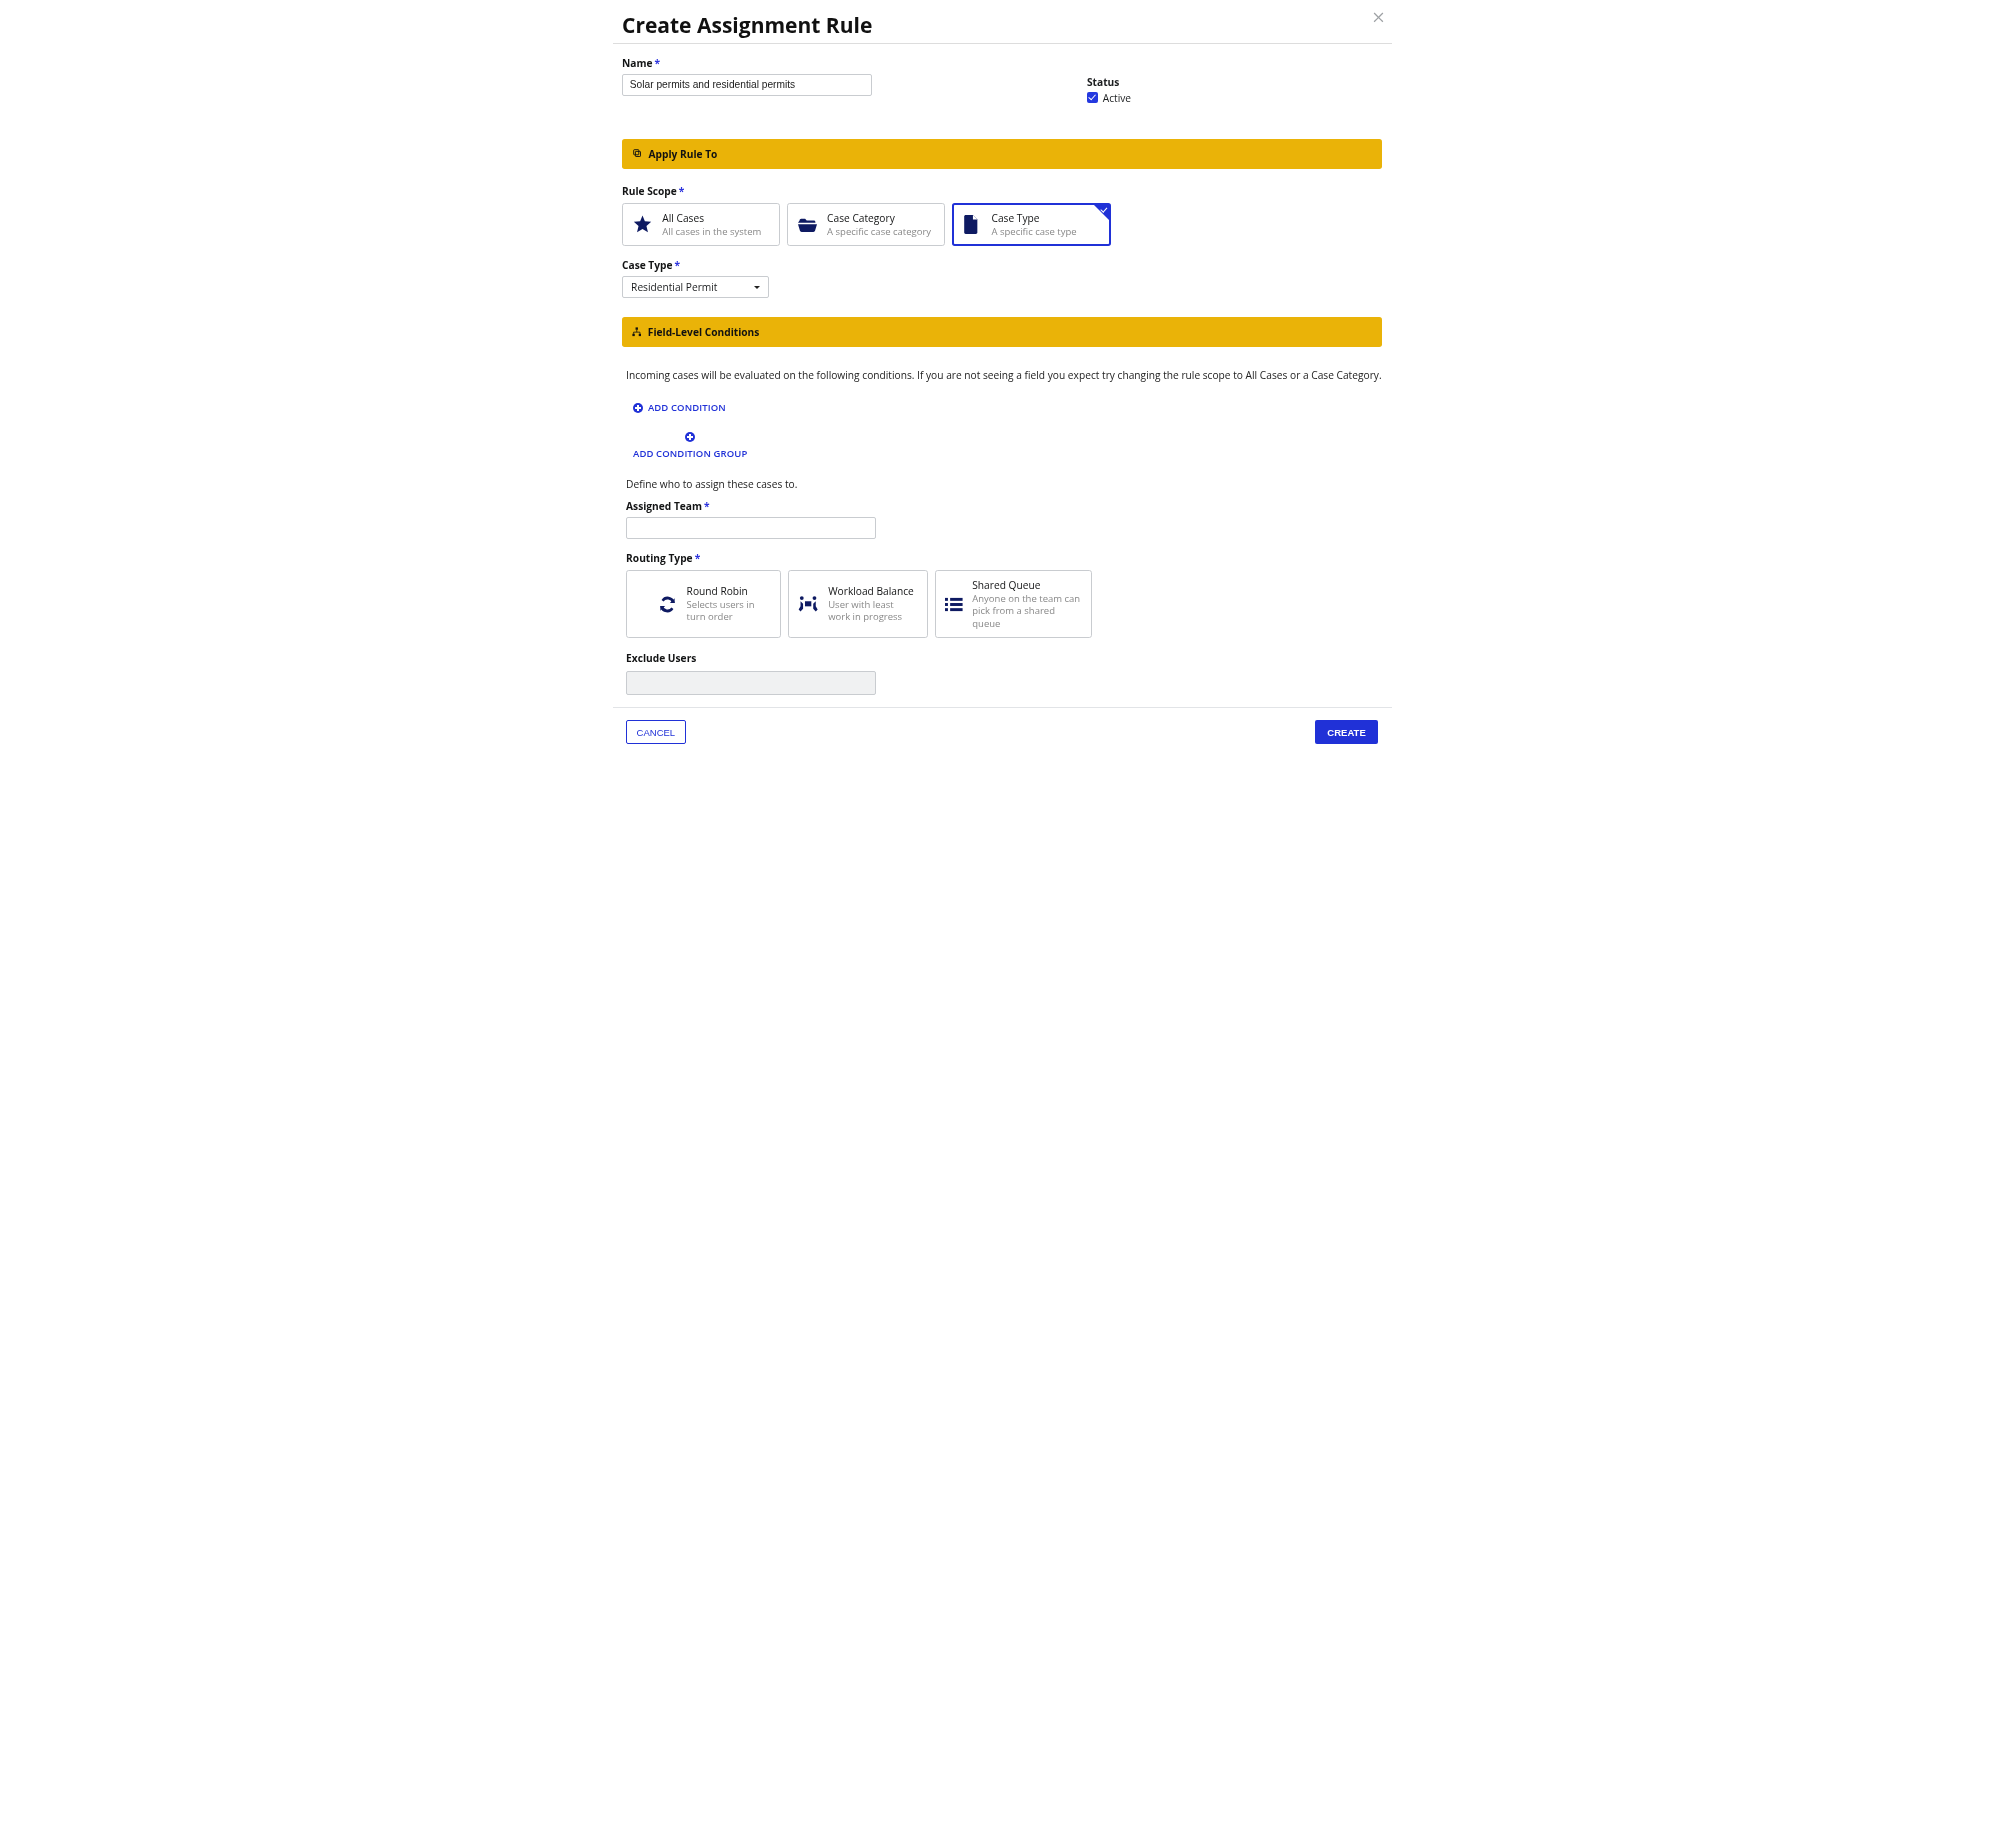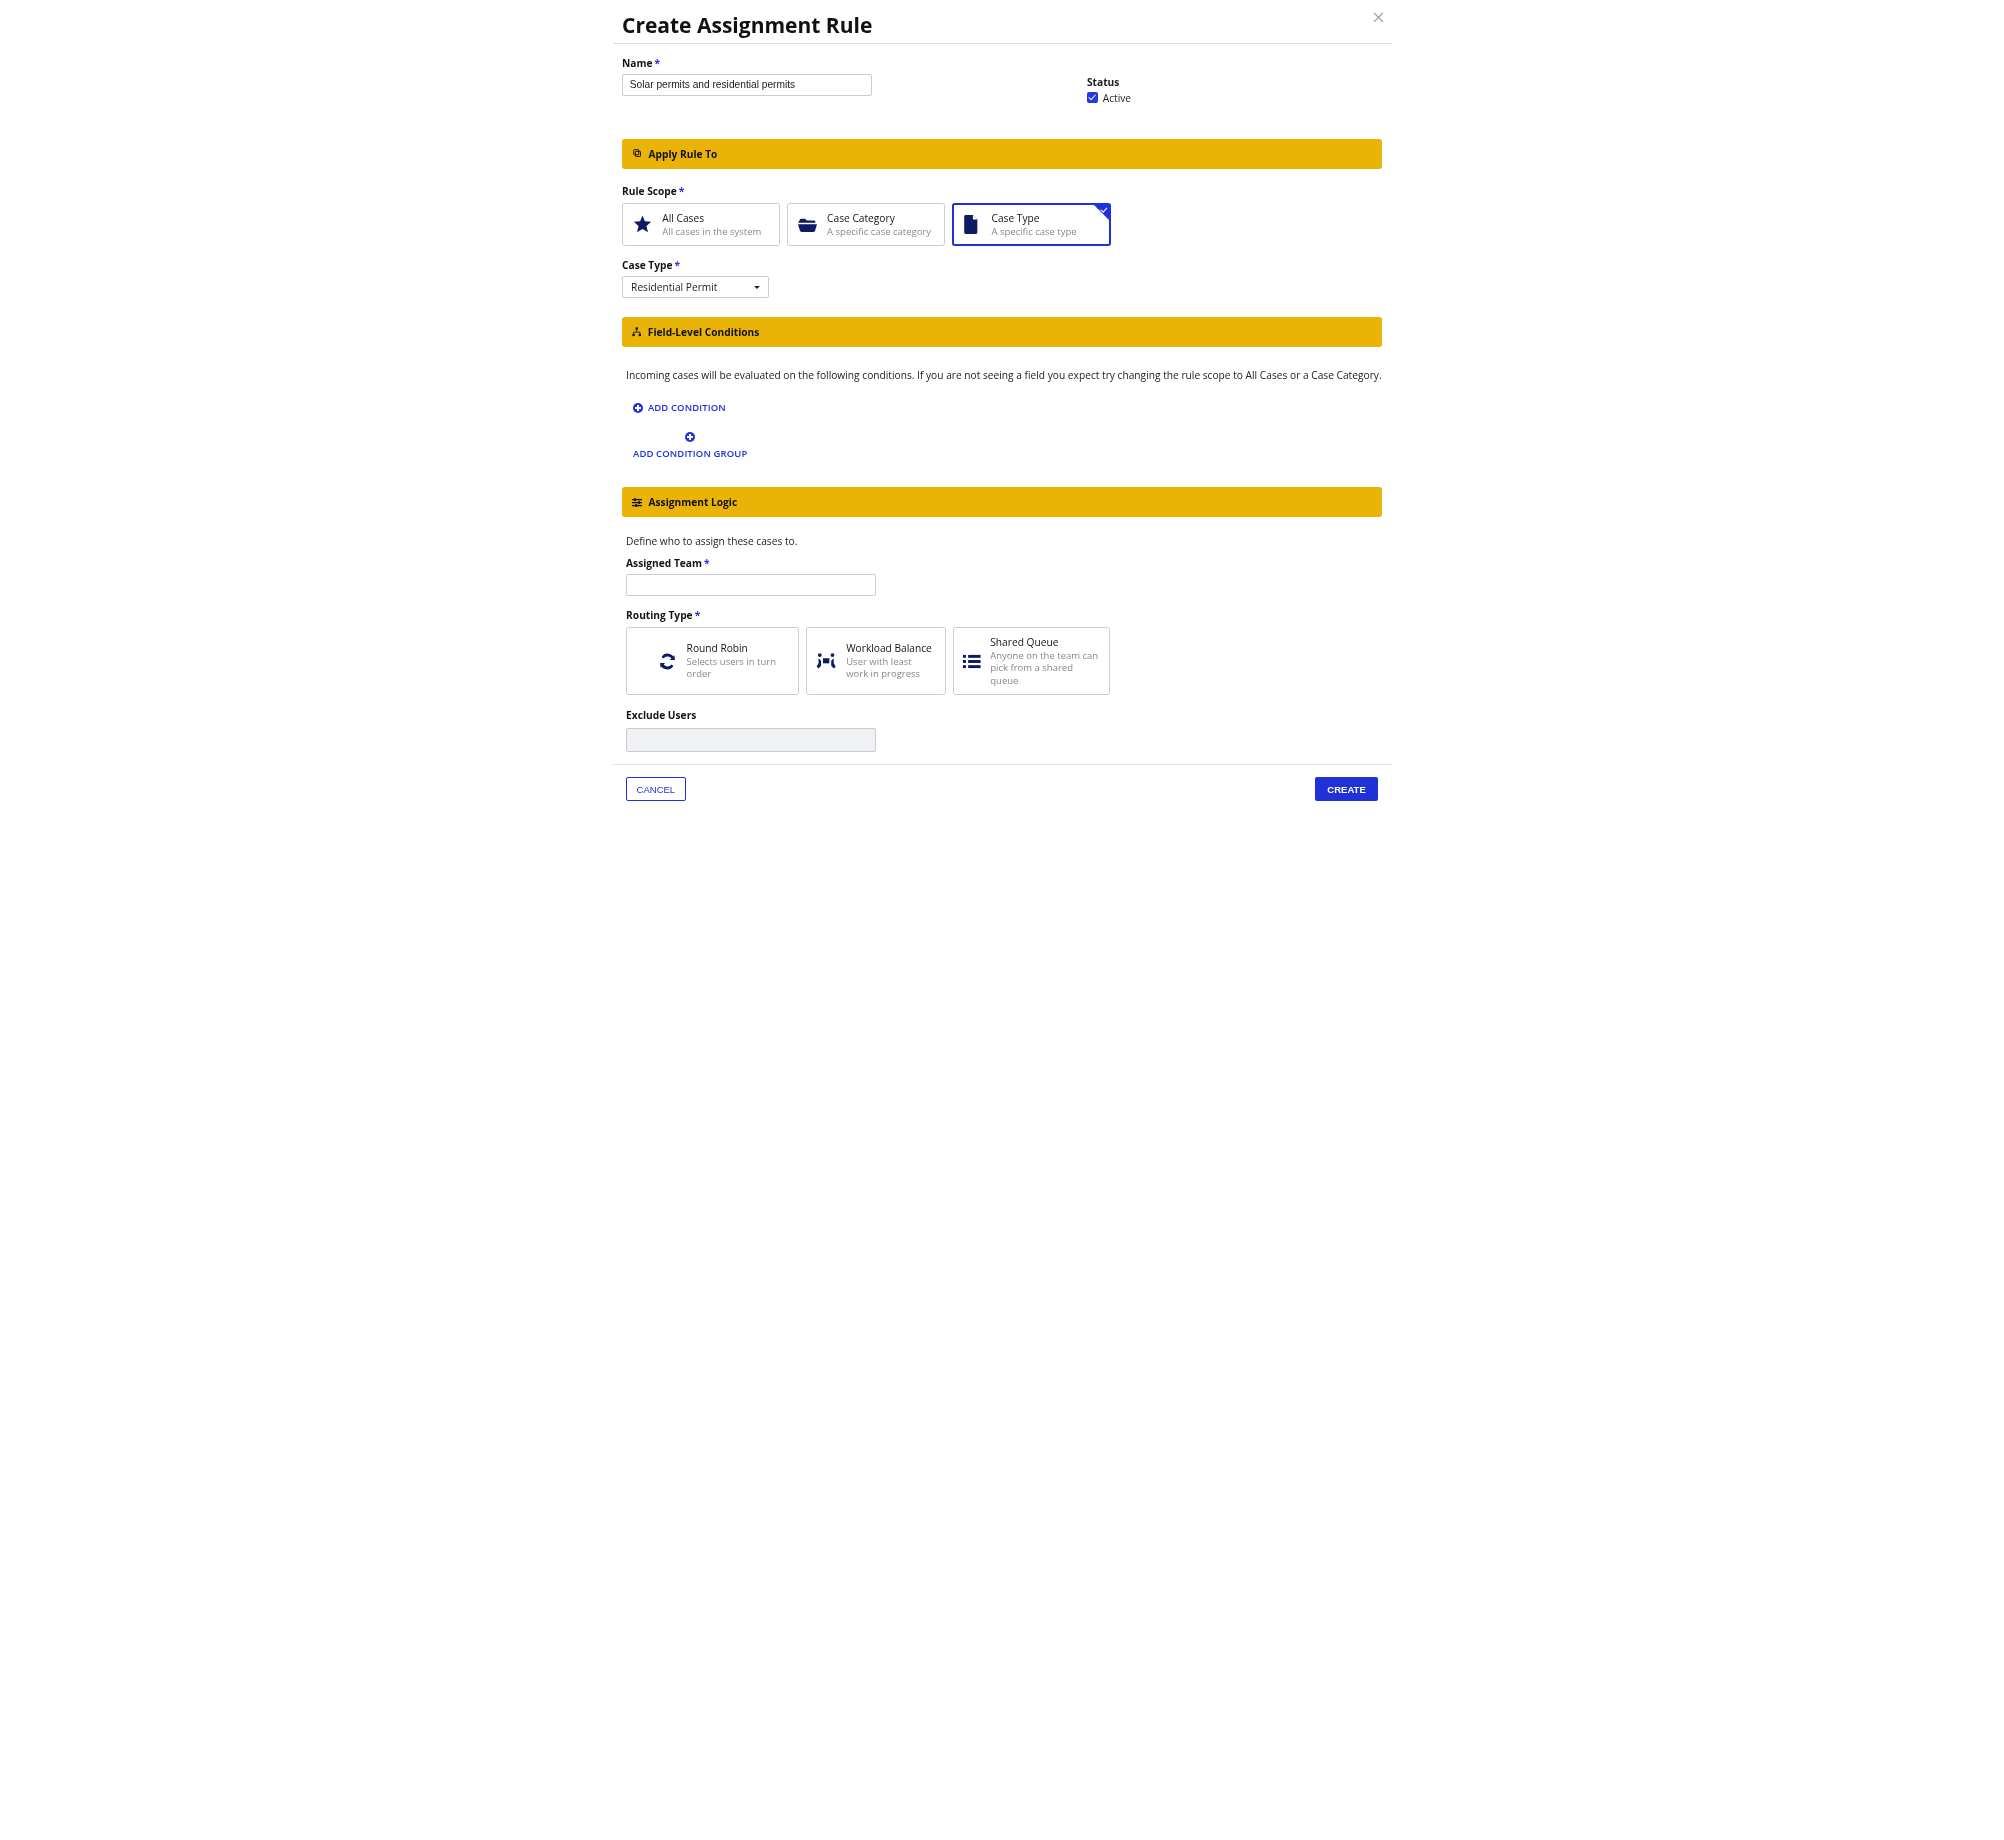--- a/index.html
+++ b/index.html
@@ -330,46 +330,33 @@
       <div class="link-btn" style="margin-top:19px;">
         <span class="plus-circle"></span>
         <span>ADD CONDITION</span>
       </div><br>
       <div class="link-btn" style="margin-top:16.3px;flex-direction:column;">
         <span class="plus-circle"></span>
         <span>ADD CONDITION GROUP</span>
       </div>
     </div>
 
-    <div class="section-bar" style="margin-top:27px;">
-      <span>
-        <svg width="10.2" height="8.8" viewBox="0 0 24 20" fill="#111">
-            <rect y="2" width="24" height="3"></rect>
-            <rect y="9" width="24" height="3"></rect>
-            <rect y="16" width="24" height="3"></rect>
-            <rect x="5" y="0" width="4" height="7" fill="#111"></rect>
-            <rect x="15" y="7" width="4" height="7" fill="#111"></rect>
-            <rect x="8" y="14" width="4" height="7" fill="#111"></rect>
-          </svg>
-      </span>
-      <span class="title">Assignment Logic</span>
-    </div>
 
     <div class="helper" style="margin-top:17px; padding-left:4.1px;">Define who to assign these cases to.</div>
 
     <div class="field-label" style="margin-top:6.8px; padding-left:4.1px;">
       <span>Assigned Team</span><span class="req">*</span>
     </div>
     <div class="empty-input" style="margin-left:4.1px;"></div>
 
     <div class="field-label" style="margin-top:12.2px; padding-left:4.1px;">
       <span>Routing Type</span><span class="req">*</span>
     </div>
     <div class="cards-row" style="padding-left:4.1px;">
-      <div class="card" style="width:173px;padding-left:31px;">
+      <div class="card" style="width:155px;padding-left:31px;">
         <span class="ico">
           <svg width="19" height="19" viewBox="0 0 24 24" fill="#0e1a62">
               <path d="M21 10h-3.2A6 6 0 0 0 7 8.3l-2.5-2A9 9 0 0 1 21 9v1zM3 14h3.2A6 6 0 0 0 17 15.7l2.5 2A9 9 0 0 1 3 15v-1z"></path>
               <path d="M21 4v6h-6zM3 20v-6h6z"></path>
             </svg>
         </span>
         <div class="txt">
           <div class="t1">Round Robin</div>
           <div class="t2">Selects users in turn order</div>
         </div>

